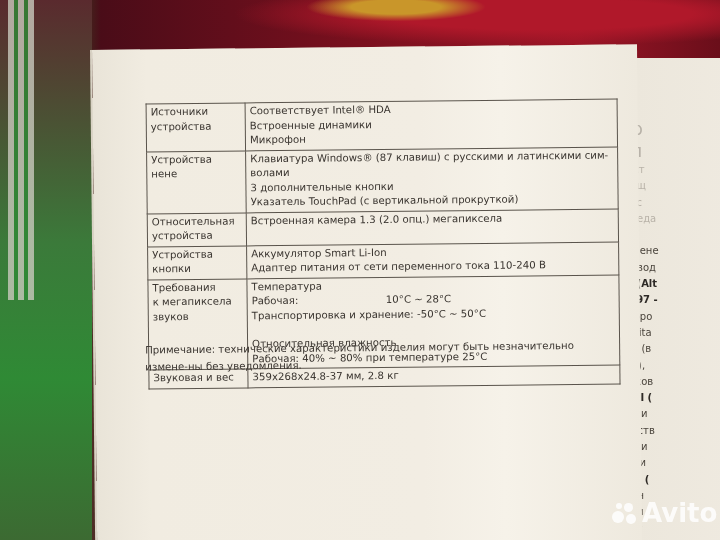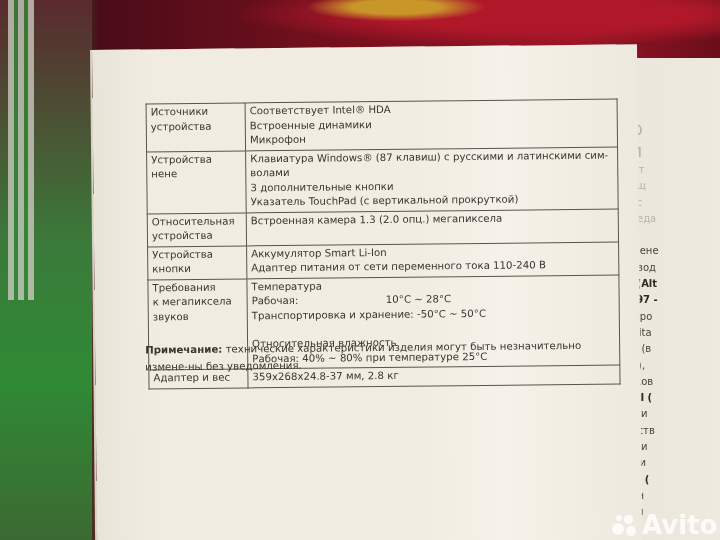--- a/index.html
+++ b/index.html
@@ -28,25 +28,25 @@
   }
   table.specs {
     position:absolute; left:53px; top:54px; width:472px;
     border-collapse:collapse; font-size:10.2px; color:#3a3530; line-height:14.5px;
   }
   table.specs td { border:1px solid #5a544c; vertical-align:top; padding:1px 4px 2px 4px; }
   table.specs td.k { width:90px; }
   .line { display:block; white-space:nowrap; }
   .gap { display:block; height:14px; }
   .note { position:absolute; left:50px; top:292px; width:470px; font-size:10.2px; color:#3a3530; line-height:17px; }
-  .note b { font-weight:bold; }
+  .note b { font-weight:normal; }
   .glossary { position:absolute; left:8px; top:60px; font-size:10px; color:#4a443c; line-height:16.3px; white-space:nowrap; }
   .glossary .faded { color:#b8b2a8; }
   .glossary b { color:#2e2a26; }
-  .watermark { position:absolute; left:612px; top:510px; color:#ffffff; opacity:.85; font-size:26px; font-weight:bold; font-family:"DejaVu Sans", sans-serif; display:flex; align-items:center; gap:4px; }
+  .watermark { position:absolute; left:612px; top:498px; color:#ffffff; opacity:.85; font-size:26px; font-weight:bold; font-family:"DejaVu Sans", sans-serif; display:flex; align-items:center; gap:4px; }
   .wm-dots { display:inline-block; width:26px; height:24px; position:relative; }
   .wm-dots i { position:absolute; background:#fff; border-radius:50%; }
 </style>
 </head>
 <body>
 
 <div class="rug-top"></div>
 <div class="rug-left"></div>
 
 <div class="page2">
@@ -136,21 +136,21 @@
         <span class="line">Температура</span>
         <span class="line" style="white-space:pre">Рабочая:                           10°C ~ 28°C</span>
         <span class="line">Транспортировка и хранение: -50°C ~ 50°C</span>
         <span class="gap"></span>
         <span class="line">Относительная влажность</span>
         <span class="line">Рабочая: 40% ~ 80% при температуре 25°C</span>
       </td>
     </tr>
     <tr>
       <td class="k">
-        <span class="line">Адаптер и вес</span>
+        <span class="line">Звуковая и вес</span>
       </td>
       <td>
         <span class="line">359x268x24.8-37 мм, 2.8 кг</span>
       </td>
     </tr>
   </tbody>
     </table>
 
   <div class="note">
     <b>Примечание:</b><span> технические характеристики изделия могут быть незначительно измене-ны без уведомления.</span>

